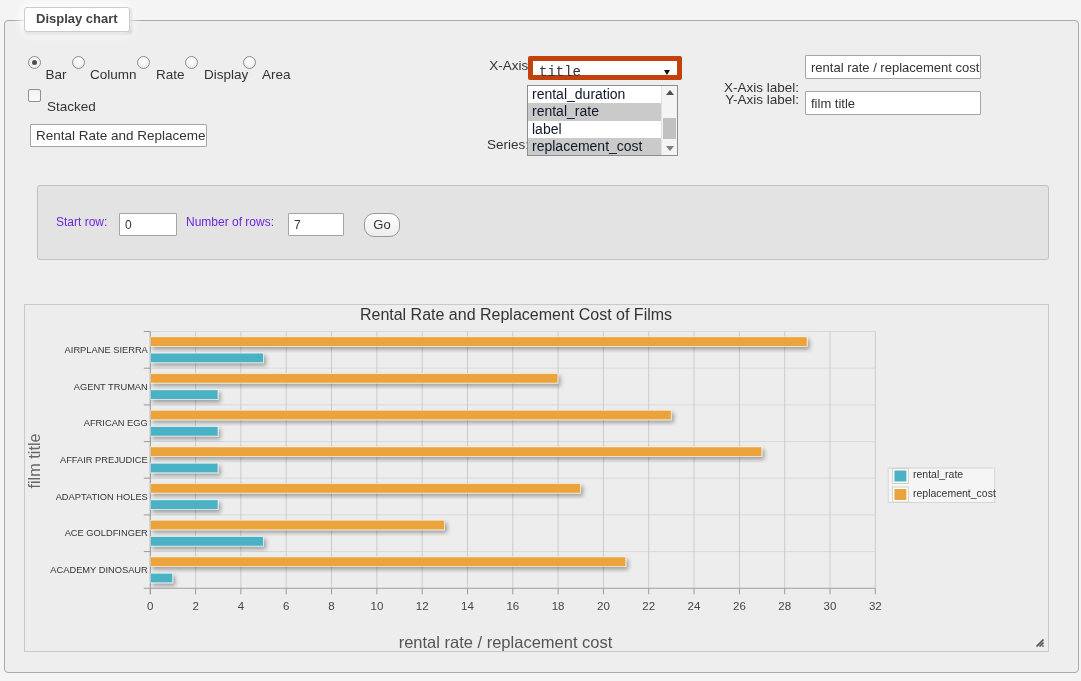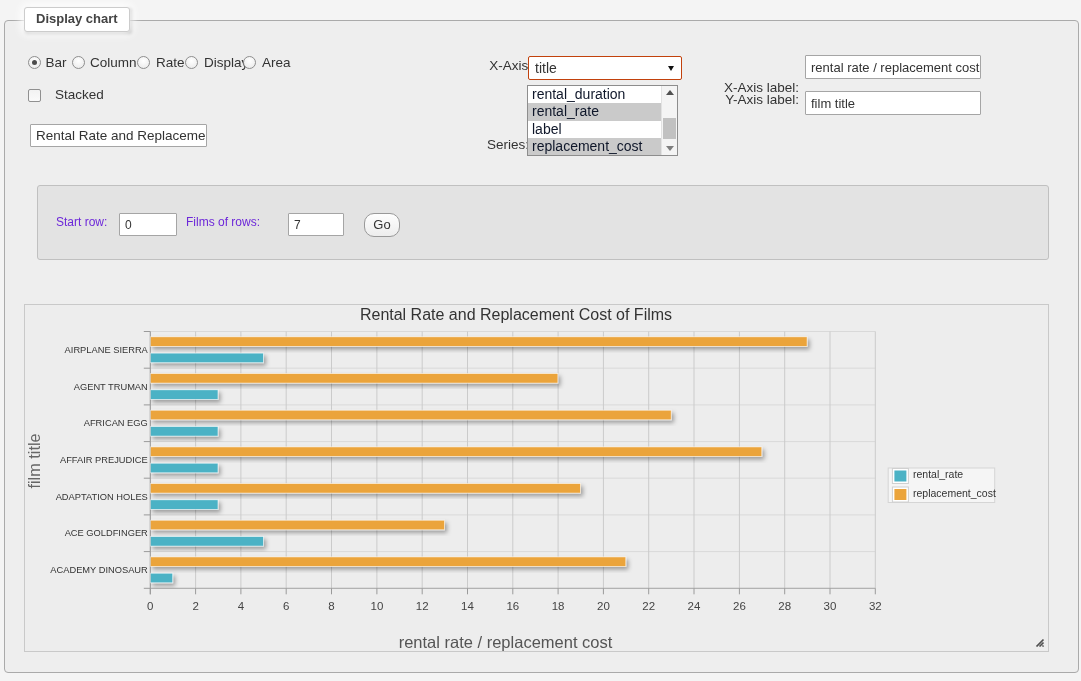--- a/index.html
+++ b/index.html
@@ -3,41 +3,41 @@
 <meta charset="utf-8">
 <style>
   html,body{margin:0;padding:0;width:1081px;height:681px;background:#f4f4f4;
     font-family:"Liberation Sans",sans-serif;overflow:hidden;}
   .abs{position:absolute;}
   #fieldset{left:4px;top:20px;width:1073px;height:651px;background:#eeeeee;
     border:1px solid #aaaaaa;border-radius:4px;}
   #legendbox{left:24px;top:7px;height:23px;line-height:21px;background:#ffffff;
     border:1px solid #cccccc;border-radius:3px;padding:0 11px;font-size:13px;
     font-weight:bold;color:#444;box-shadow:0 0 9px 3px rgba(255,255,255,0.95),1.5px 1.5px 3px rgba(0,0,0,0.28);z-index:5;}
-  .lbl{font-size:13.5px;color:#333;}
+  .lbl{font-size:13.5px;color:#333;margin-top:12px;}
   .rlbl{font-size:13.5px;color:#333;text-align:right;}
   .radio{width:11px;height:11px;border-radius:50%;border:1px solid #8e8e8e;
     background:radial-gradient(circle at 50% 35%, #ffffff 0%, #ececec 80%, #dddddd 100%);}
   .dot{position:absolute;left:2.8px;top:2.8px;width:5.5px;height:5.5px;border-radius:50%;background:#4c4c4c;}
   .checkbox{width:10.5px;height:10.5px;border:1px solid #909090;border-radius:2px;
     background:linear-gradient(#f2f2f2,#fafafa);}
   input.txt{position:absolute;box-sizing:border-box;border:1px solid #a5a5a5;
     background:#fff;font-family:"Liberation Sans",sans-serif;font-size:14px;color:#333;
     padding:0 0 0 5px;margin:0;border-radius:1px;}
   #panel{left:37px;top:185px;width:1010px;height:73px;background:#e3e3e3;
     border:1px solid #c0c0c0;border-radius:3px;}
   .plbl{font-size:12px;color:#6d28d9;}
   #gobtn{left:364px;top:213px;width:34px;height:22px;border:1px solid #999;
     border-radius:10px;background:linear-gradient(#fefefe,#ededed);
     font-size:13px;color:#333;text-align:center;line-height:21px;}
   #chartbox{left:24px;top:304px;width:1025px;height:348px;background:#ededed;
     border:1px solid #c9c9c9;box-sizing:border-box;}
   #xsel{left:528px;top:56px;width:154px;height:24px;background:#fff;
-    border:1px solid #c2410c;border-radius:2px;box-sizing:border-box;
-    font-size:14px;color:#333;line-height:22px;padding-left:6px;}
+    border:5px solid #c2410c;border-radius:2px;box-sizing:border-box;
+    font-size:14px;color:#333;line-height:22px;padding-left:6px;font-family:Liberation Mono, monospace;}
   #xsel .arr{position:absolute;right:7px;top:9px;width:0;height:0;
     border-left:3.8px solid transparent;border-right:3.8px solid transparent;
     border-top:5.5px solid #101010;}
   #listbox{left:527px;top:85px;width:151px;height:71px;background:#fff;
     border:1px solid #8d8d8d;box-sizing:border-box;overflow:hidden;}
   .opt{height:17.25px;line-height:17.25px;font-size:14px;color:#0f172a;padding-left:4px;
     white-space:nowrap;}
   .optsel{background:#cacaca;}
   #sbar{position:absolute;right:0;top:0;width:15px;height:69px;background:#f4f4f4;
     border-left:1px solid #e2e2e2;}
@@ -58,21 +58,21 @@
 <div class="abs radio" style="left:72px;top:56px;"></div>
 <span class="abs lbl" style="left:90px;top:54.5px;">Column</span>
 <div class="abs radio" style="left:137px;top:56px;"></div>
 <span class="abs lbl" style="left:156px;top:54.5px;">Rate</span>
 <div class="abs radio" style="left:185px;top:56px;"></div>
 <span class="abs lbl" style="left:204px;top:54.5px;">Display</span>
 <div class="abs radio" style="left:243px;top:56px;"></div>
 <span class="abs lbl" style="left:262px;top:54.5px;">Area</span>
 
 <div class="abs checkbox" style="left:28px;top:89px;"></div>
-<span class="abs lbl" style="left:55px;top:87px;">Stacked</span>
+<span class="abs lbl" style="left:47px;top:87px;">Stacked</span>
 
 <input class="txt" style="left: 30px; top: 124px; width: 177px; height: 23px; font-size: 13.5px;" value="Rental Rate and Replacement Cost of Films">
 
 <span class="abs rlbl" style="left:452px;top:58px;width:80px;">X-Axis:</span>
 <div class="abs" id="xsel">title<div class="arr"></div></div>
 
 <span class="abs rlbl" style="left:449px;top:137px;width:80px;">Series:</span>
 <div class="abs" id="listbox">
   <div class="opt">rental_duration</div>
   <div class="opt optsel">rental_rate</div>
@@ -90,21 +90,21 @@
 </div>
 
 <span class="abs rlbl" style="left:719px;top:72px;width:80px;margin-top:8px;">X-Axis label:</span>
 <input class="txt" style="left: 805px; top: 55px; width: 176px; height: 24px; font-size: 13px;" value="rental rate / replacement cost">
 <span class="abs rlbl" style="left:719px;top:92px;width:80px;">Y-Axis label:</span>
 <input class="txt" style="left: 805px; top: 91px; width: 176px; height: 24px; font-size: 13px;" value="film title">
 
 <div class="abs" id="panel"></div>
 <span class="abs plbl" style="left:56px;top:214.5px;">Start row:</span>
 <input class="txt" style="left: 119px; top: 213px; width: 58px; height: 23px; font-size: 12px;" value="0">
-<span class="abs plbl" style="left:186px;top:214.5px;">Films of rows:</span>
+<span class="abs plbl" style="left:186px;top:214.5px;">Number of rows:</span>
 <input class="txt" style="left: 288px; top: 213px; width: 56px; height: 23px; font-size: 12px;" value="7">
 <div class="abs" id="gobtn">Go</div>
 
 <div class="abs" id="chartbox"></div>
 <svg class="abs" style="left:25px;top:305px;" width="1023" height="346">
   <defs>
     <clipPath id="plotclip">
         <rect x="125.3" y="26.5" width="725.1" height="256.9"></rect>
       </clipPath>
     <filter id="sh" x="-20%" y="-20%" width="150%" height="180%">

